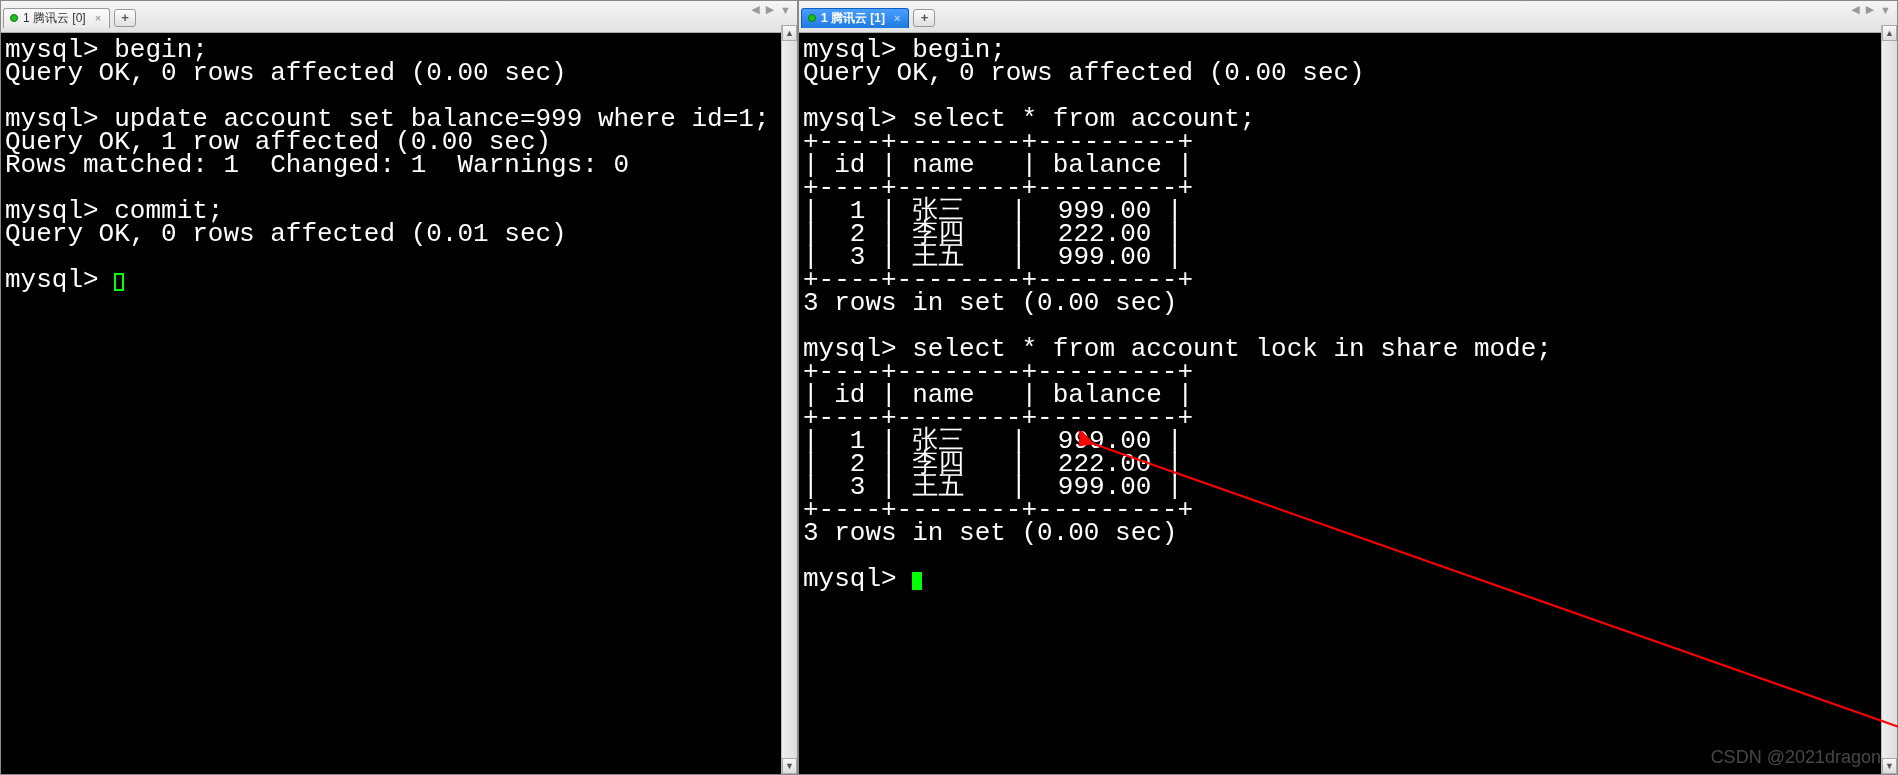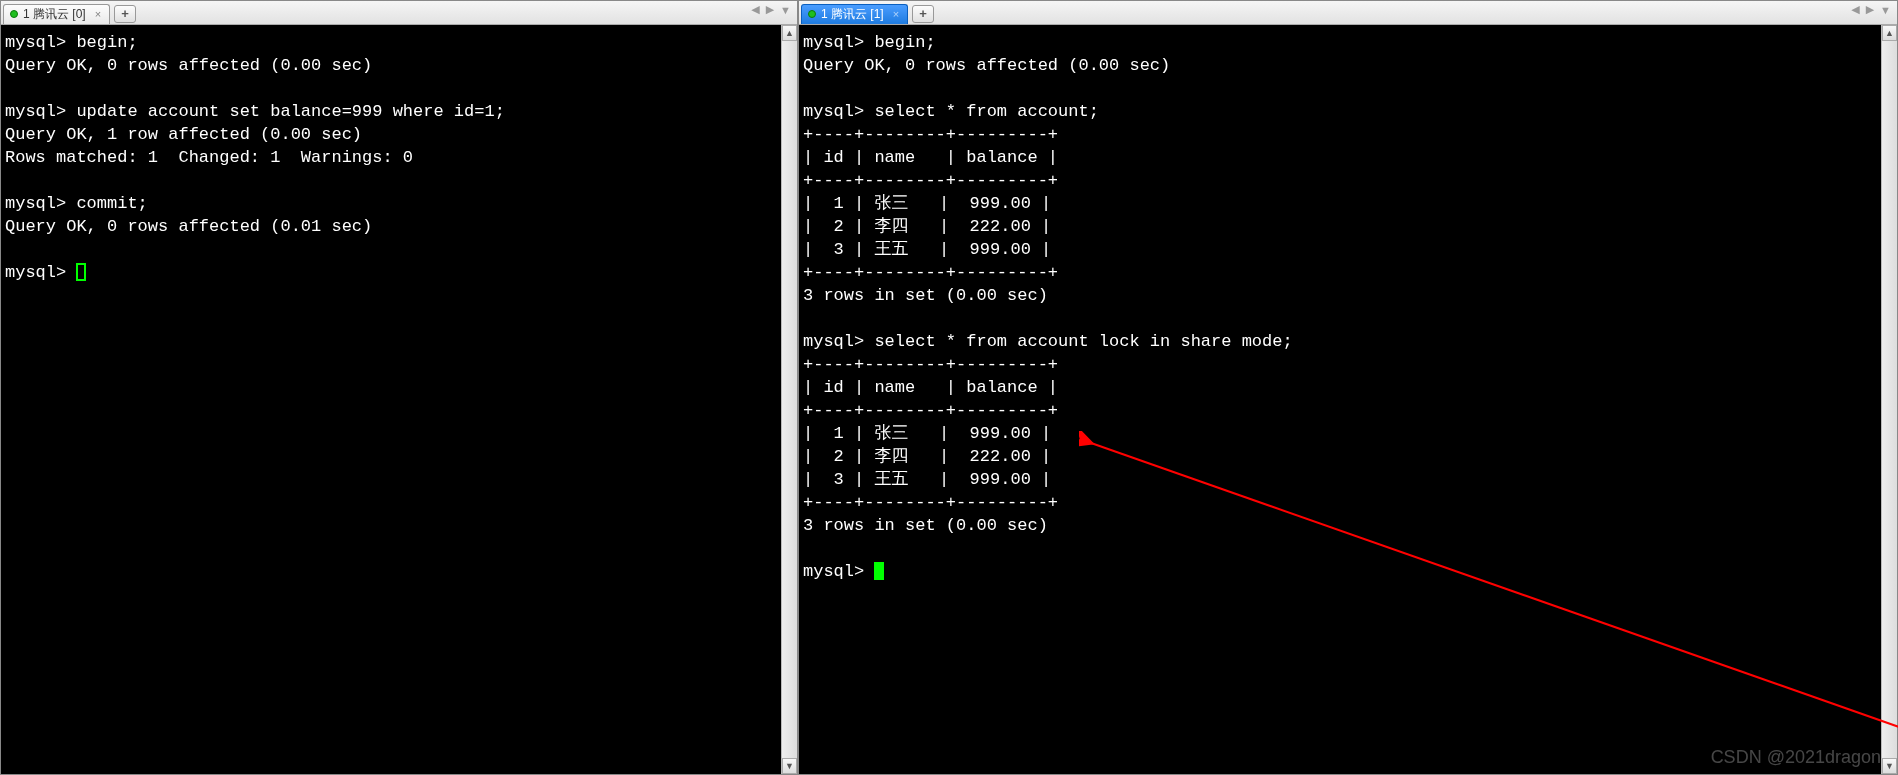--- a/index.html
+++ b/index.html
@@ -19,21 +19,21 @@
     position: relative;
     border: 1px solid #888;
   }
   .pane-left { width: 798px; }
   .pane-right { flex: 1; }
   .tab-bar {
     display: flex;
     align-items: center;
     background: linear-gradient(#f5f5f5, #e2e2e2);
     border-bottom: 1px solid #aaa;
-    height: 24px;
+    height: 32px;
     padding-left: 2px;
     position: relative;
   }
   .tab {
     display: flex;
     align-items: center;
     height: 20px;
     padding: 0 8px 0 6px;
     margin-top: 2px;
     font-size: 12px;
@@ -41,20 +41,21 @@
     border-bottom: none;
     border-radius: 3px 3px 0 0;
     background: linear-gradient(#fdfdfd,#e9e9e9);
     color: #333;
     gap: 5px;
   }
   .tab.active-blue {
     background: linear-gradient(#4a9dff,#1e7be0);
     color: #fff;
     border-color: #0a5fbf;
+    font-weight: bold;
   }
   .tab .dot {
     width: 8px; height: 8px; border-radius: 50%;
     background: #1fbf1f;
     border: 1px solid #0a7a0a;
   }
   .tab .close {
     font-size: 11px;
     color: inherit;
     opacity: .6;
@@ -75,21 +76,21 @@
     display: flex; gap: 2px;
     color: #999; font-size: 11px;
     align-items: center;
   }
   .nav-arrows span { padding: 0 2px; }
   .terminal {
     flex: 1;
     background: #000;
     color: #fff;
     font-family: "Consolas","Courier New",monospace;
-    font-size: 17px;
+    font-size: 26px;
     line-height: 23px;
     padding: 6px 4px;
     white-space: pre;
     overflow: hidden;
     position: relative;
   }
   .terminal .cursor-hollow {
     display: inline-block;
     width: 10px; height: 18px;
     border: 2px solid #00ff00;

